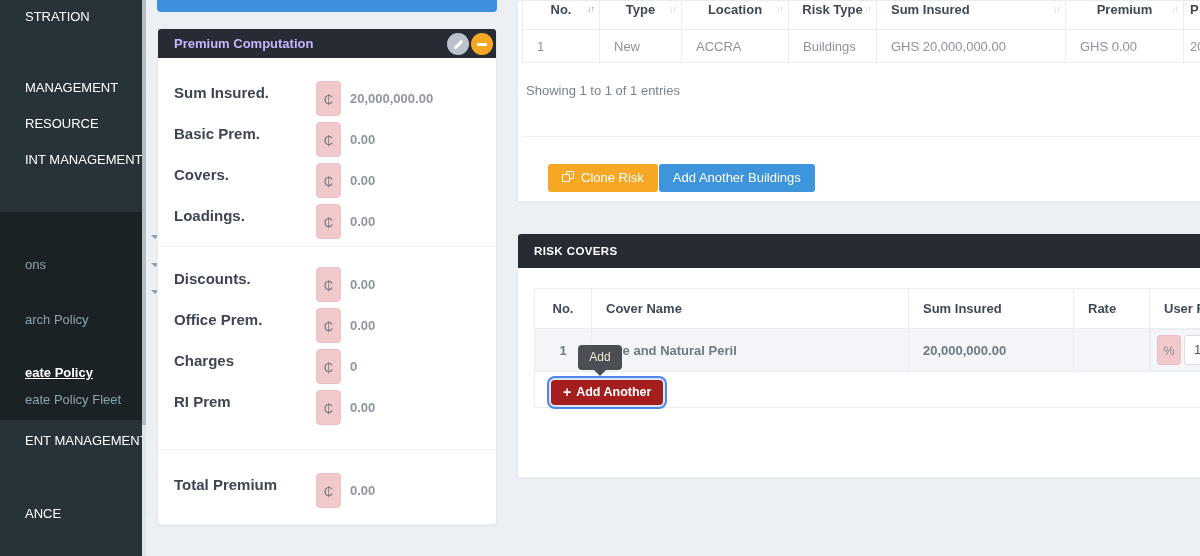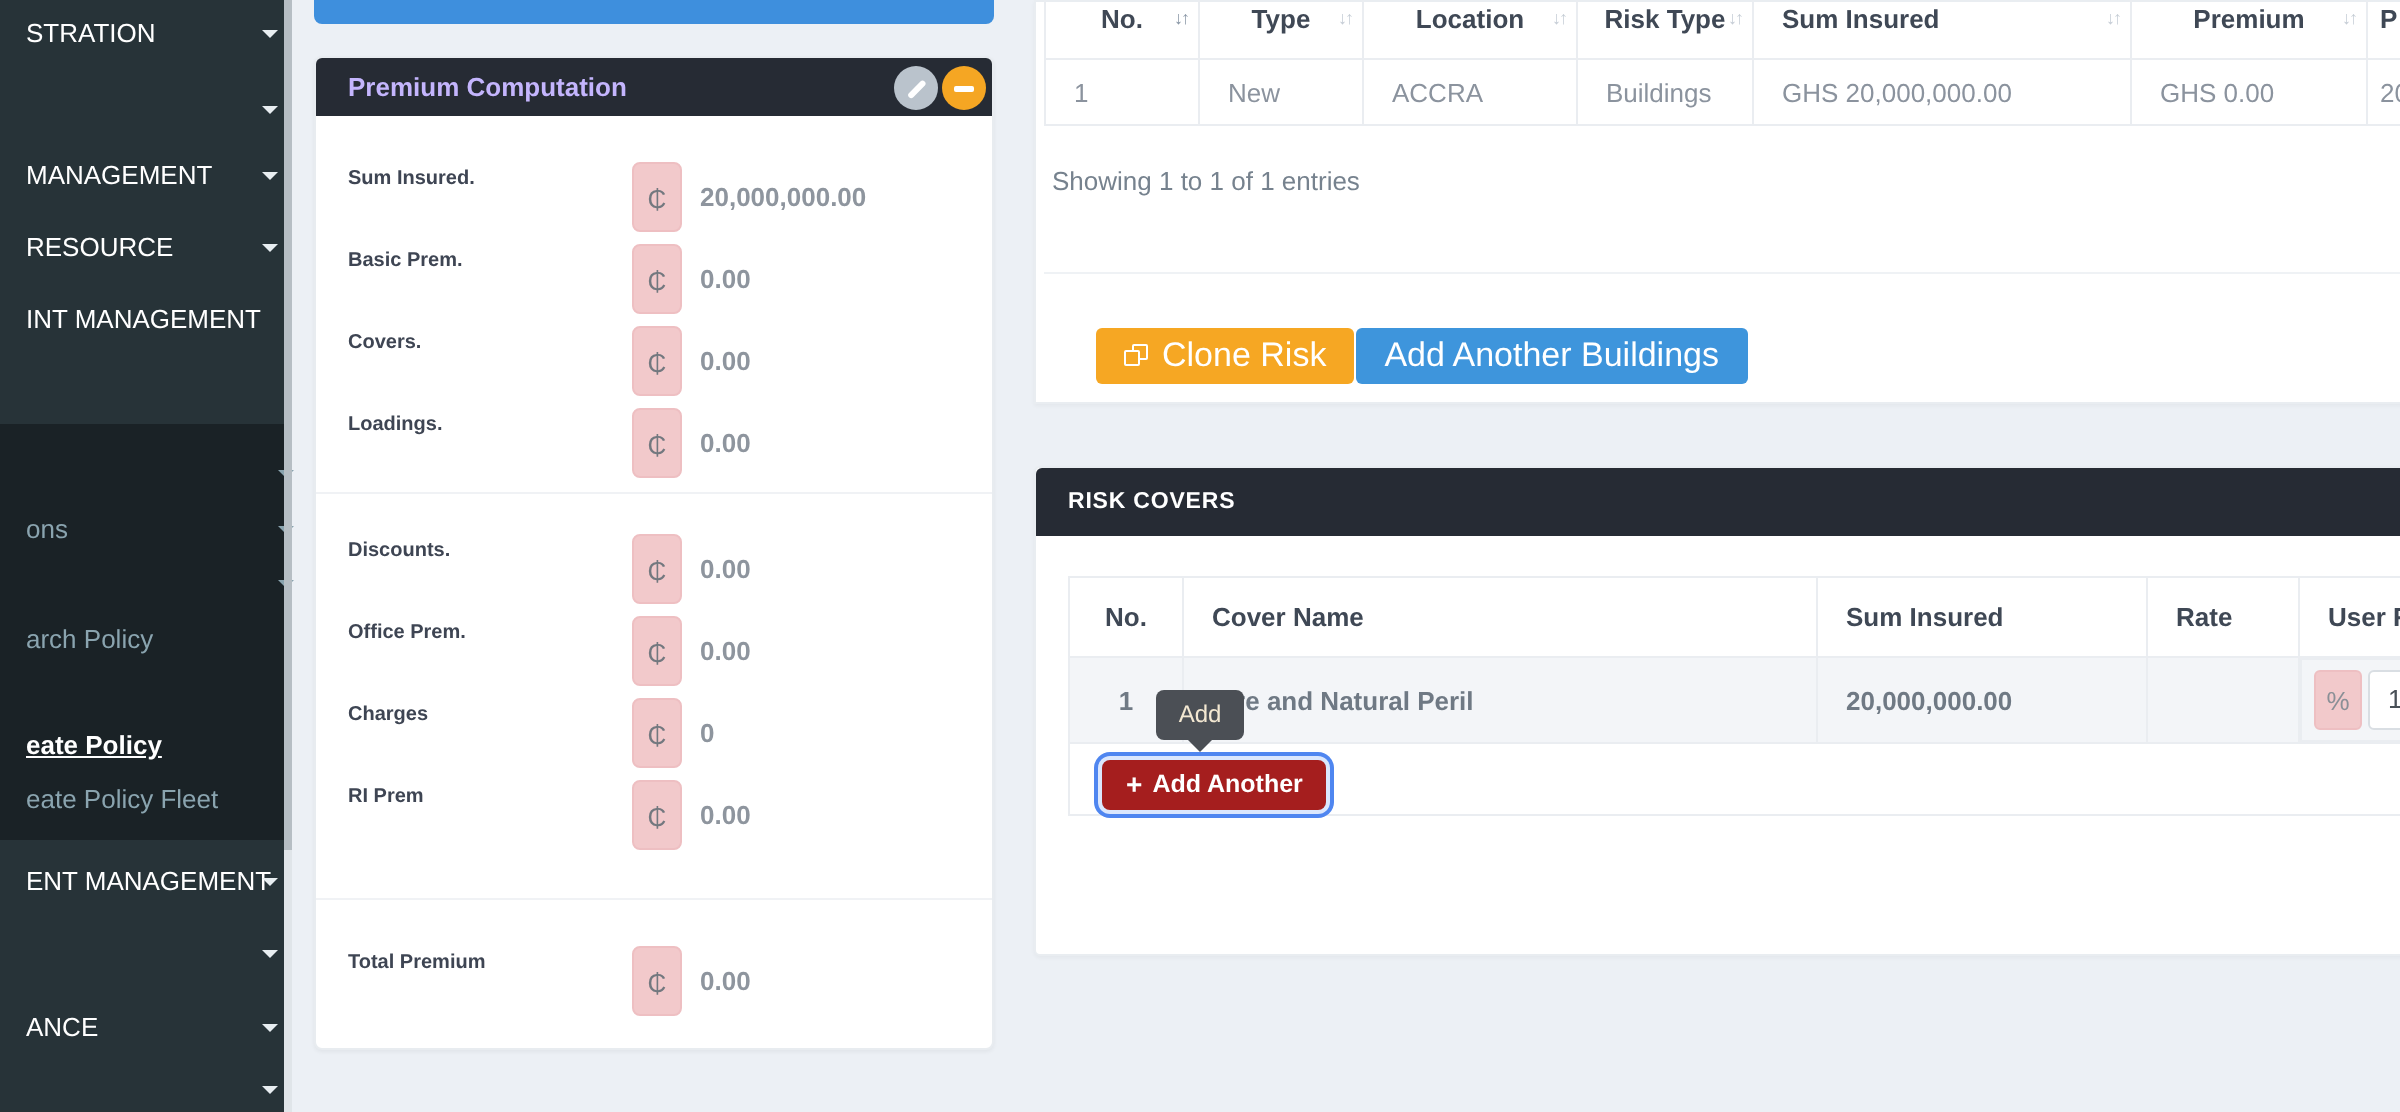--- a/index.html
+++ b/index.html
@@ -7,21 +7,21 @@
   body {
     position:relative;
     background:#ecf0f5;
     font-family:"Liberation Sans", sans-serif;
     font-size:13px;
   }
 
   
   .sidebar { position:absolute; left:0; top:0; width:142px; height:556px; background:#273338; }
   .sb-sub-bg { position:absolute; left:0; top:212px; width:142px; height:208px; background:#1a2226; }
-  .sb-item { position:absolute; left:0; width:156px; height:24px; line-height:24px;
+  .sb-item { position:absolute; left:12px; width:156px; height:24px; line-height:24px;
              color:#ffffff; padding-left:13px; white-space:nowrap; overflow:hidden; cursor:pointer; }
   .sb-item .caret { position:absolute; right:17px; top:50%; margin-top:-2px; width:0; height:0;
                     border-left:4px solid transparent; border-right:4px solid transparent;
                     border-top:4px solid #e8eef1; }
   .sb-item.sub { color:#8aa4af; }
   .sb-item.sub .caret { right:9px; border-top-color:#8aa4af; }
   .sb-item.sub-active { color:#ffffff; font-weight:600;text-decoration:underline; }
   .sb-item.active-main { top:180px; height:32px; line-height:32px; background:#12b8a5; color:#fff; font-weight:600; }
   .sb-item.active-main .caret { border-top-color:#ffffff; }
   .scroll-track { position:absolute; left:142px; top:0; width:4px; height:556px; background:#e0e5e9; }
@@ -36,21 +36,21 @@
   .p-header { position:relative; height:29px; line-height:29px; background:#262b34;
               border-radius:3px 3px 0 0; color:#c4b5fd; font-weight:600; font-size:13px; padding-left:16px; }
   .circ { position:absolute; width:22px; height:22px; border-radius:50%; top:4px; cursor:pointer; }
   .circ.gray { left:289px; background:#bac3cc; }
   .circ.orange { left:313px; background:#f5a623; }
   .circ .pencil { position:absolute; left:10px; top:6px; width:2.5px; height:11px;
                   background:#fff; border-radius:2px; transform:rotate(45deg); }
   .circ .minus { position:absolute; left:6px; top:10px; width:10px; height:2.5px;
                  background:#fff; border-radius:1px; }
   .p-row { position:absolute; left:0; width:340px; height:36px; }
-  .p-label { position:absolute; left:16px; top:3px; font-weight:700; color:#3e4553; font-size:10px; }
+  .p-label { position:absolute; left:16px; top:3px; font-weight:700; color:#3e4553; font-size:15px; }
   .p-addon { position:absolute; left:158px; top:0; width:25px; height:35px; line-height:35px;
              text-align:center; background:#f2c9cb; border:1px solid #eebfc2; border-radius:4px;
              color:#73787f; font-size:13px; }
   .p-value { position:absolute; left:192px; top:0; height:35px; line-height:35px;
              color:#8e959e; font-weight:600; font-size:13px; }
   .p-divider { position:absolute; left:0; width:338px; border-top:1px solid #f0f2f5; }
 
   
   .top-card { position:absolute; left:517px; top:0; width:690px; height:202px;
               background:#fff; border:1px solid #e9edf1; box-shadow:0 1px 2px rgba(0,0,0,.04); }
@@ -62,21 +62,21 @@
                    text-align:left; font-size:13px; white-space:nowrap; overflow:hidden; }
   table.risks td.last { padding-left:6px; }
   .sort-icon { position:absolute; right:5px; top:50%; margin-top:-6px; font-size:9px;
                letter-spacing:-1px; color:#c6cdd6; }
   .sort-icon.active { color:#8a97a6; }
   .sort-icon::after { content:"↓↑"; }
   .showing { position:absolute; left:8px; top:82px; color:#76828e; font-size:13px; }
   .top-hr { position:absolute; left:4px; top:135px; width:686px; border-top:1px solid #eff2f5; }
   .btn-row { position:absolute; left:30px; top:163px; white-space:nowrap; }
   .btn { display:inline-block; height:28px; line-height:28px; padding:0 14px; color:#fff;
-         font-size:17px; border:none; border-radius:3px; vertical-align:top; cursor:pointer;
+         font-size:13px; border:none; border-radius:3px; vertical-align:top; cursor:pointer;
          font-family:"Liberation Sans", sans-serif; }
   .btn-clone { background:#f6a723; margin-right:1px; }
   .btn-addb { background:#3e95dc; }
   .icon-clone { position:relative; display:inline-block; width:13px; height:12px; margin-right:6px; vertical-align:-1px; }
   .icon-clone i { position:absolute; left:0; top:3px; width:8px; height:8px;
                   border:1.5px solid #fff; border-radius:1px; background:#f6a723; z-index:2; display:block; }
   .icon-clone b { position:absolute; left:4px; top:0; width:8px; height:8px;
                   border:1.5px solid #fff; border-radius:1px; display:block; }
 
   

